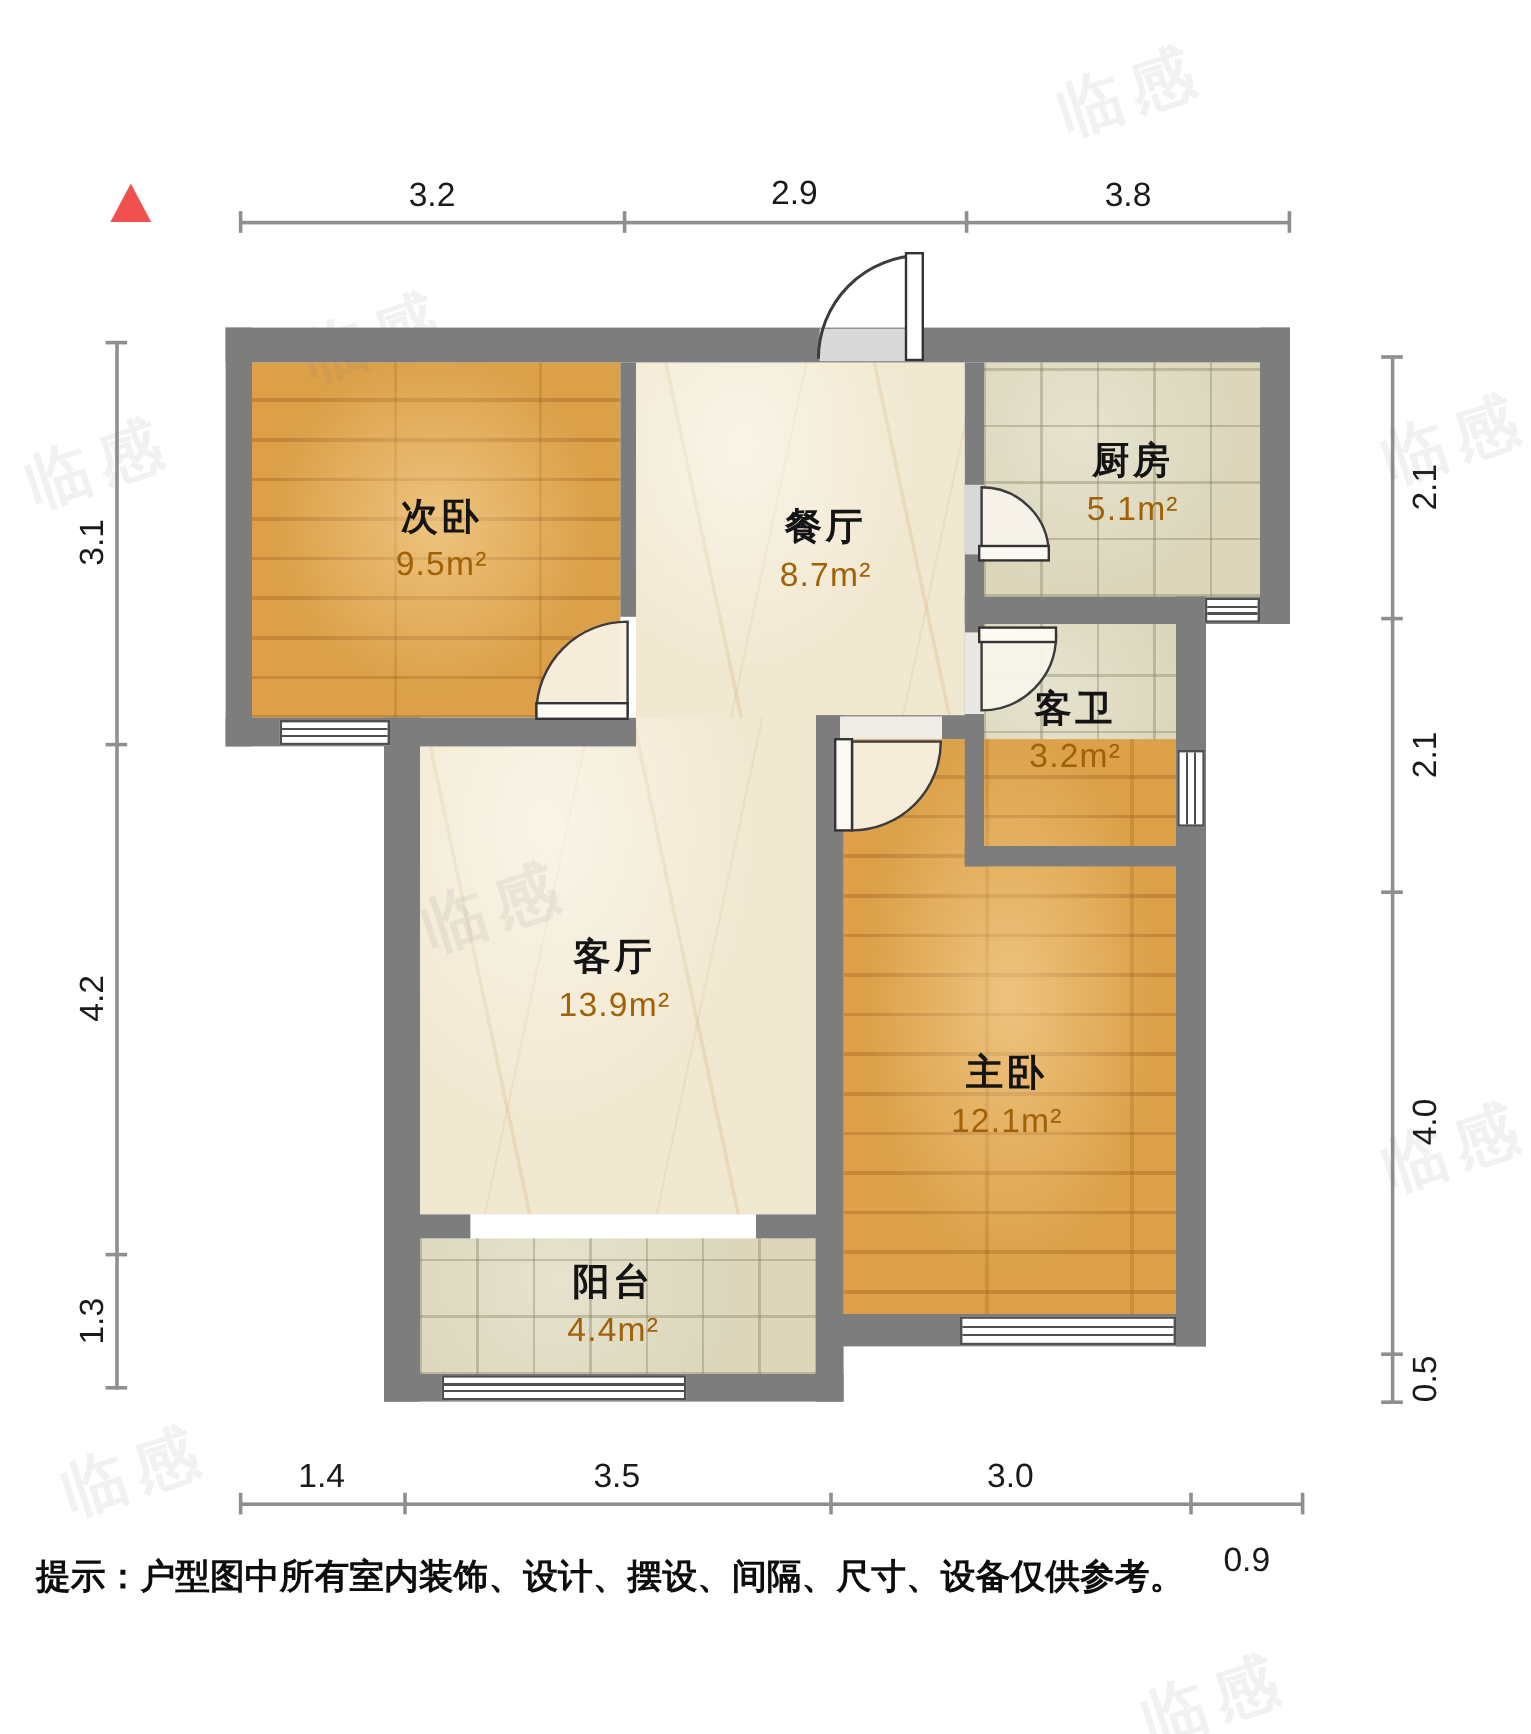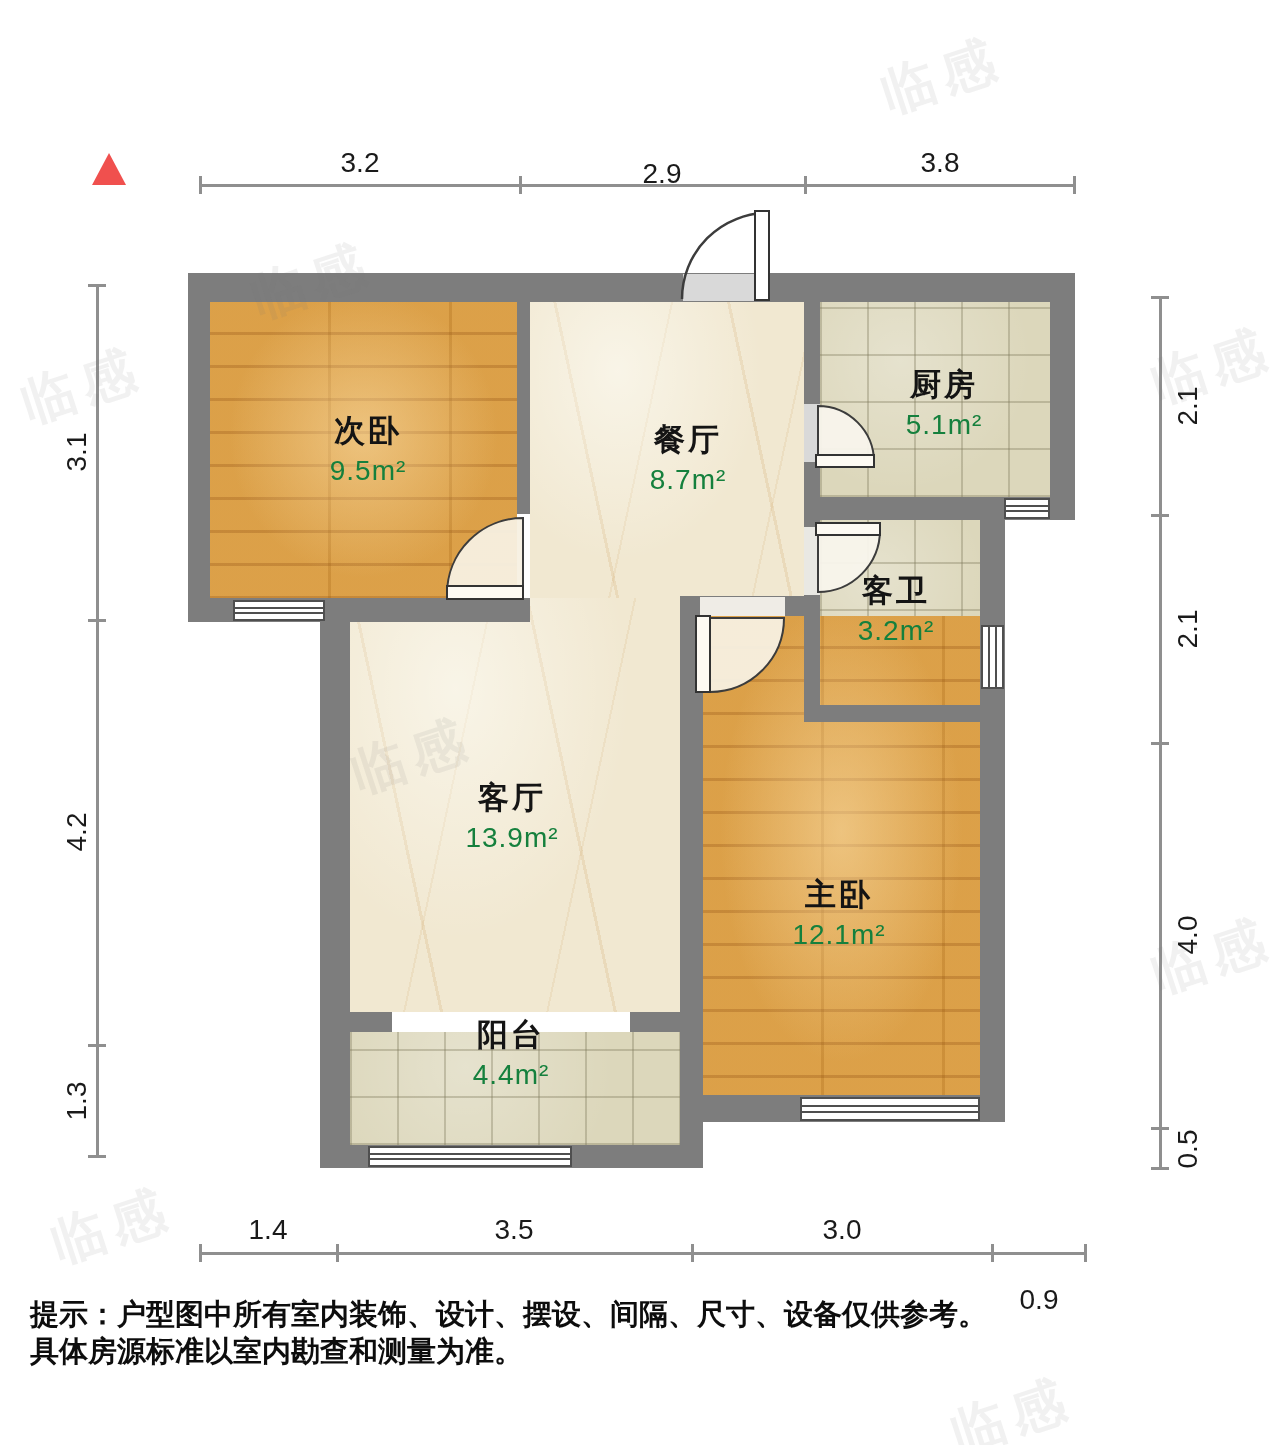--- a/index.html
+++ b/index.html
@@ -37,21 +37,21 @@
       linear-gradient(to bottom, transparent calc(33% - 1px), #4f4f4f calc(33% - 1px) calc(33% + 1px), transparent calc(33% + 1px)),
       linear-gradient(to bottom, transparent calc(67% - 1px), #4f4f4f calc(67% - 1px) calc(67% + 1px), transparent calc(67% + 1px));}
   .window.v{background-image:
       linear-gradient(to right, transparent calc(33% - 1px), #4f4f4f calc(33% - 1px) calc(33% + 1px), transparent calc(33% + 1px)),
       linear-gradient(to right, transparent calc(67% - 1px), #4f4f4f calc(67% - 1px) calc(67% + 1px), transparent calc(67% + 1px));}
   
   #door-layer{position:absolute;left:0;top:0;z-index:16;pointer-events:none;}
   
   .room-label{position:absolute;transform:translate(-50%,-50%);text-align:center;z-index:30;white-space:nowrap;}
   .room-name{font-size:31px;font-weight:700;color:#141414;letter-spacing:3px;}
-  .room-area{font-size:28px;font-weight:500;color:#15803d;margin-top:3px;letter-spacing:1px;}
+  .room-area{font-size:28px;font-weight:500;color:#a16207;margin-top:3px;letter-spacing:1px;}
   
   .dim-line{position:absolute;background:#8f8f8f;z-index:30;}
   .dim-tick{position:absolute;background:#8f8f8f;z-index:30;}
   .dim-label{position:absolute;font-size:28px;color:#1a1a1a;z-index:30;transform:translate(-50%,-50%);white-space:nowrap;}
   .dim-label.rot{transform:translate(-50%,-50%) rotate(-90deg);}
   
   .north-arrow{position:absolute;width:0;height:0;z-index:30;
     border-left:17px solid transparent;border-right:17px solid transparent;
     border-bottom:32px solid #f0504e;}
   .footer{position:absolute;left:30px;top:1296px;z-index:30;color:#0d0d0d;}
@@ -131,34 +131,34 @@
     <div class="room-area">3.2m²</div>
   </div>
   <div class="room-label" style="left:512px;top:815px">
     <div class="room-name">客厅</div>
     <div class="room-area">13.9m²</div>
   </div>
   <div class="room-label" style="left:839px;top:912px">
     <div class="room-name">主卧</div>
     <div class="room-area">12.1m²</div>
   </div>
-  <div class="room-label" style="left:511px;top:1052px">
+  <div class="room-label" style="left:511px;top:1086px">
     <div class="room-name">阳台</div>
     <div class="room-area">4.4m²</div>
   </div>
 
   <div class="north-arrow" style="left:92px;top:153px"></div>
 
   <div class="dim-line" style="left:200px;top:184px;width:875px;height:3px"></div>
   <div class="dim-tick" style="left:199px;top:176px;width:3px;height:18px"></div>
   <div class="dim-tick" style="left:519px;top:176px;width:3px;height:18px"></div>
   <div class="dim-tick" style="left:804px;top:176px;width:3px;height:18px"></div>
   <div class="dim-tick" style="left:1073px;top:176px;width:3px;height:18px"></div>
   <div class="dim-label" style="left:360px;top:163px">3.2</div>
-  <div class="dim-label" style="left:662px;top:174px">2.9</div>
+  <div class="dim-label" style="left:662px;top:161px">2.9</div>
   <div class="dim-label" style="left:940px;top:163px">3.8</div>
 
   <div class="dim-line" style="left:96px;top:285px;width:3px;height:873px"></div>
   <div class="dim-tick" style="left:88px;top:284px;width:18px;height:3px"></div>
   <div class="dim-tick" style="left:88px;top:619px;width:18px;height:3px"></div>
   <div class="dim-tick" style="left:88px;top:1044px;width:18px;height:3px"></div>
   <div class="dim-tick" style="left:88px;top:1155px;width:18px;height:3px"></div>
   <div class="dim-label rot" style="left:77px;top:452px">3.1</div>
   <div class="dim-label rot" style="left:77px;top:832px">4.2</div>
   <div class="dim-label rot" style="left:77px;top:1101px">1.3</div>
@@ -180,21 +180,20 @@
   <div class="dim-tick" style="left:691px;top:1244px;width:3px;height:18px"></div>
   <div class="dim-tick" style="left:991px;top:1244px;width:3px;height:18px"></div>
   <div class="dim-tick" style="left:1084px;top:1244px;width:3px;height:18px"></div>
   <div class="dim-label" style="left:268px;top:1230px">1.4</div>
   <div class="dim-label" style="left:514px;top:1230px">3.5</div>
   <div class="dim-label" style="left:842px;top:1230px">3.0</div>
   <div class="dim-label" style="left:1039px;top:1300px">0.9</div>
 
   <div class="footer">
     <div>提示：户型图中所有室内装饰、设计、摆设、间隔、尺寸、设备仅供参考。</div>
-    <div>具体房源标准以室内勘查和测量为准。</div>
   </div>
 
   <div class="wm" style="left:250px;top:245px">临感</div>
   <div class="wm" style="left:880px;top:40px">临感</div>
   <div class="wm" style="left:1150px;top:330px">临感</div>
   <div class="wm" style="left:20px;top:350px">临感</div>
   <div class="wm" style="left:1150px;top:920px">临感</div>
   <div class="wm" style="left:50px;top:1190px">临感</div>
   <div class="wm" style="left:350px;top:720px">临感</div>
   <div class="wm" style="left:950px;top:1380px">临感</div>

